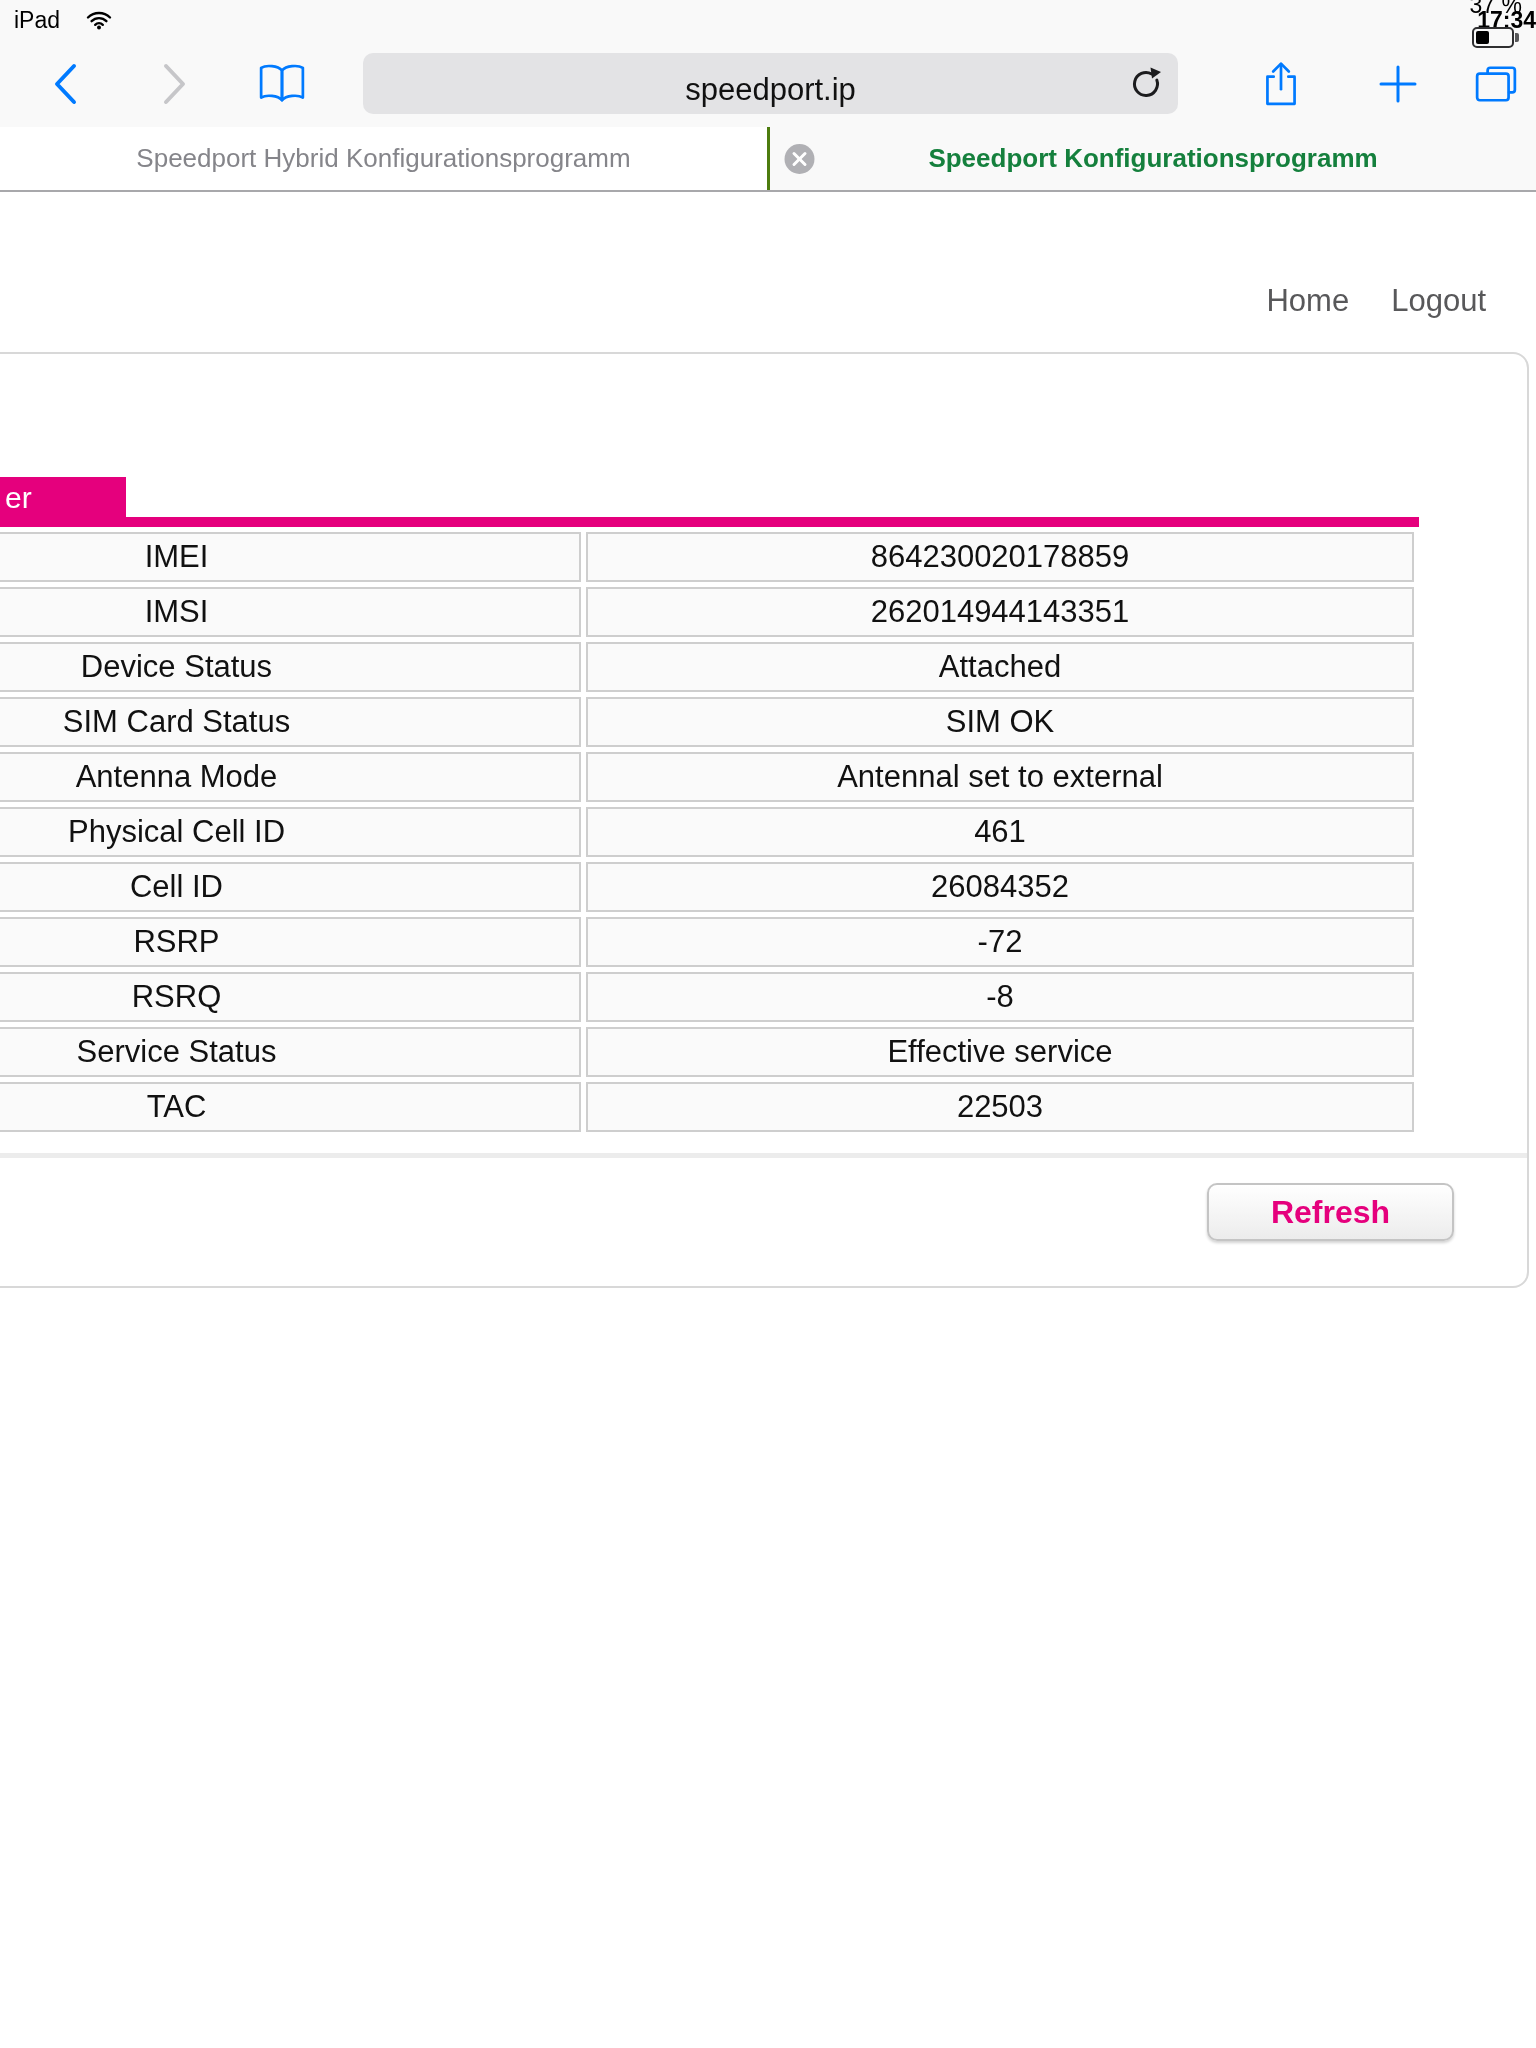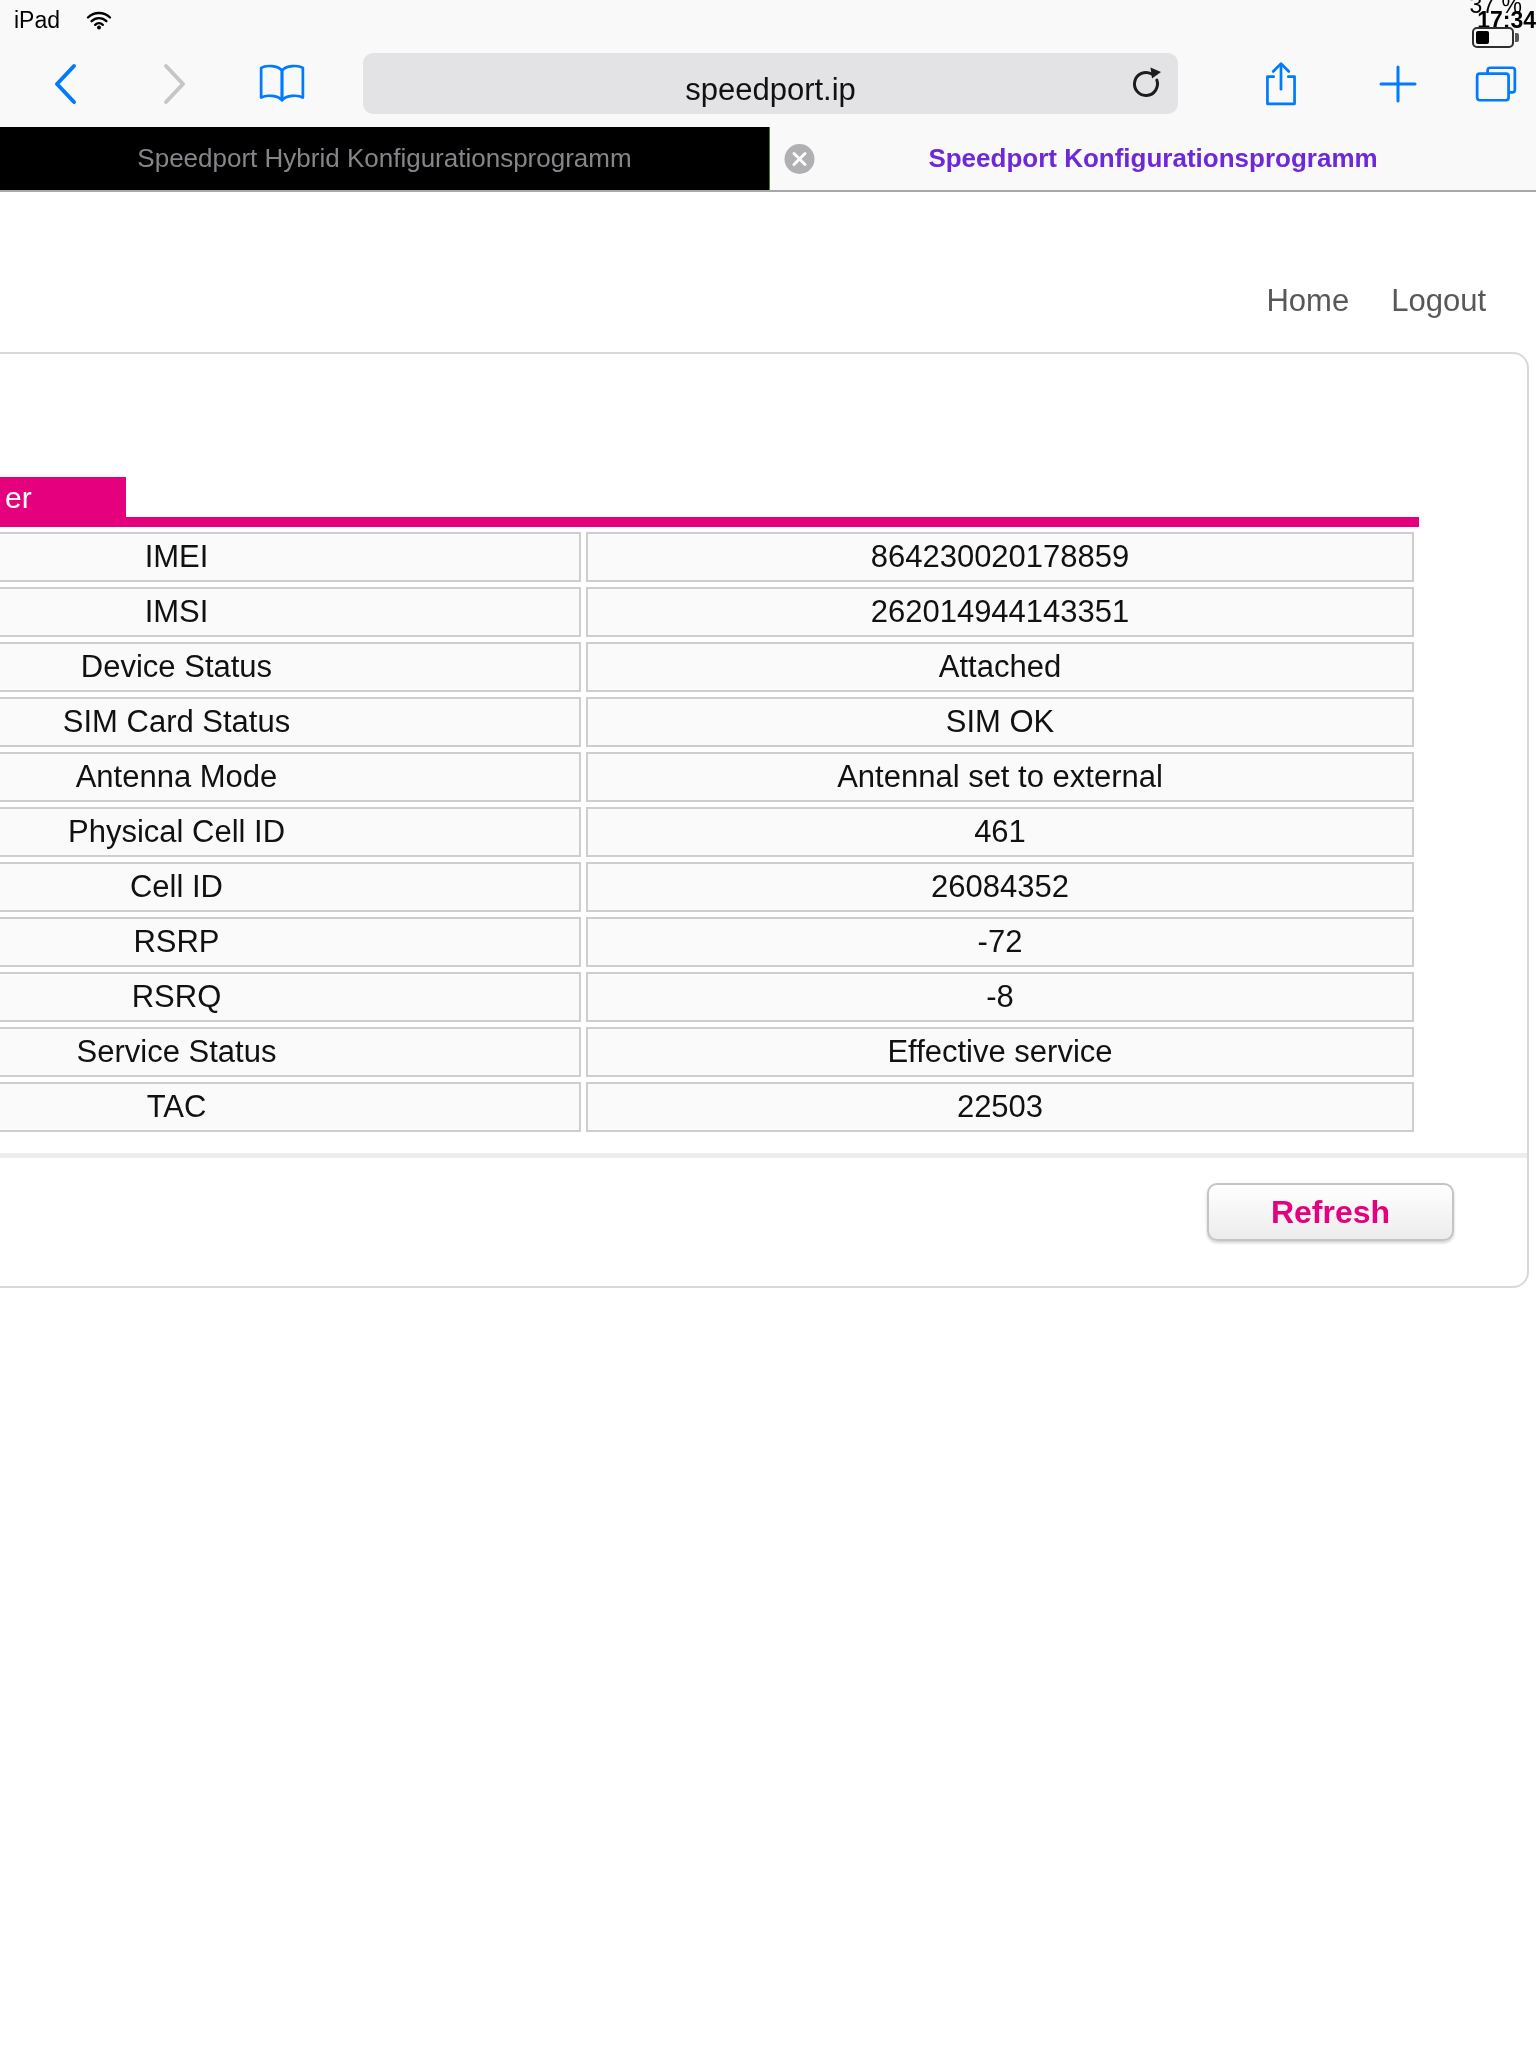--- a/index.html
+++ b/index.html
@@ -24,22 +24,22 @@
   .url-field { position:absolute; left:363px; top:13px; width:815px; height:61px;
     background:#e3e3e5; border-radius:10px; border:none;
     display:flex; align-items:center; justify-content:center; }
   .url-text { font-size:31px; color:#111;margin-top:12px; }
   .reload-btn { position:absolute; right:14px; top:0; height:61px; display:flex;
     align-items:center; background:none; border:none; cursor:pointer; }
 
   
   .tab-bar { height:65px; display:flex; border-bottom:2px solid #a8a8ab; background:#dcdcde; }
   .tab { display:flex; align-items:center; justify-content:center; font-size:26px; position:relative; }
-  .tab-inactive { width:770px; background:#000000; color:#85858a; border-right:1px solid #4d7c0f; }
-  .tab-active { flex:1; background:#f9f9f9; color:#6d28d9; font-weight:bold; }
+  .tab-inactive { width:770px; background:#ffffff; color:#85858a; border-right:3px solid #4d7c0f; }
+  .tab-active { flex:1; background:#f9f9f9; color:#15803d; font-weight:bold; }
   .tab-close { position:absolute; left:14px; top:50%; transform:translateY(-50%);
     width:31px; height:31px; border:none; background:none; cursor:pointer; padding:0; }
 
   
   .content { position:relative; height:1856px; background:#fff; }
   .top-links { position:absolute; top:91px; right:50px; display:flex; gap:42px;
     font-size:31px; color:#58585a; }
   .top-links a { color:#58585a; text-decoration:none; cursor:pointer; }
 
   .panel { position:absolute; left:-237px; top:160px; width:1766px; height:936px;

